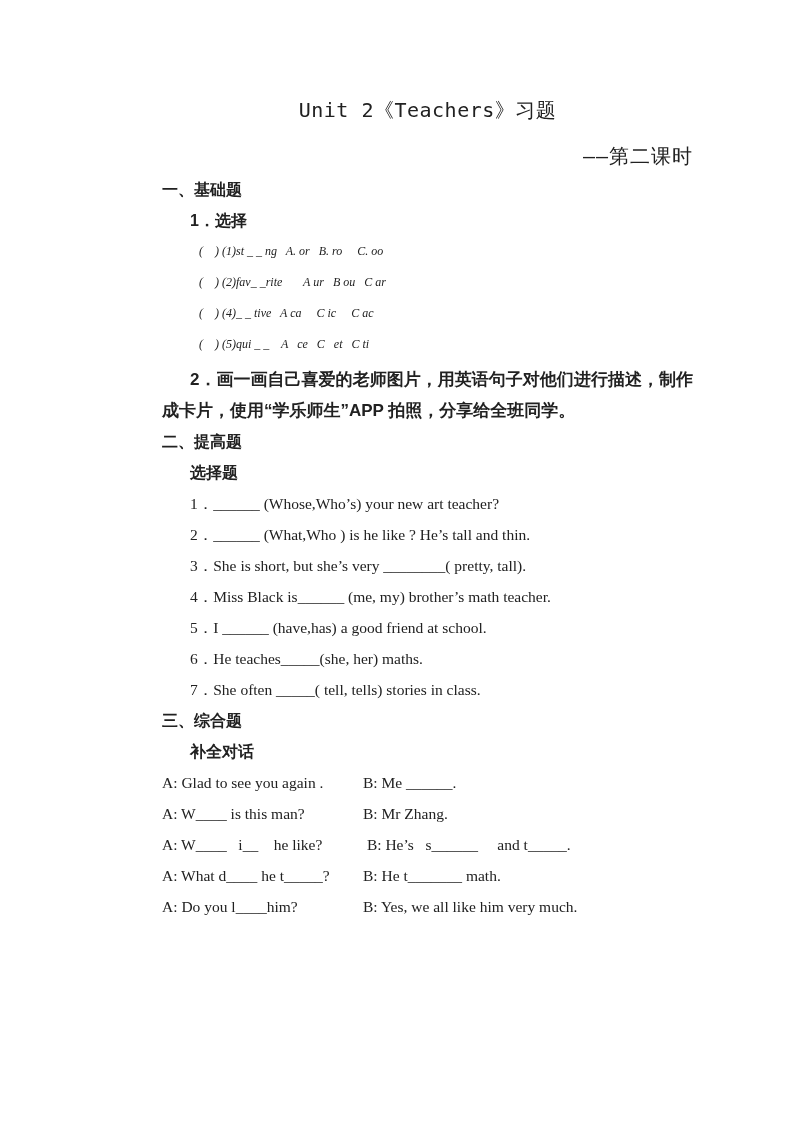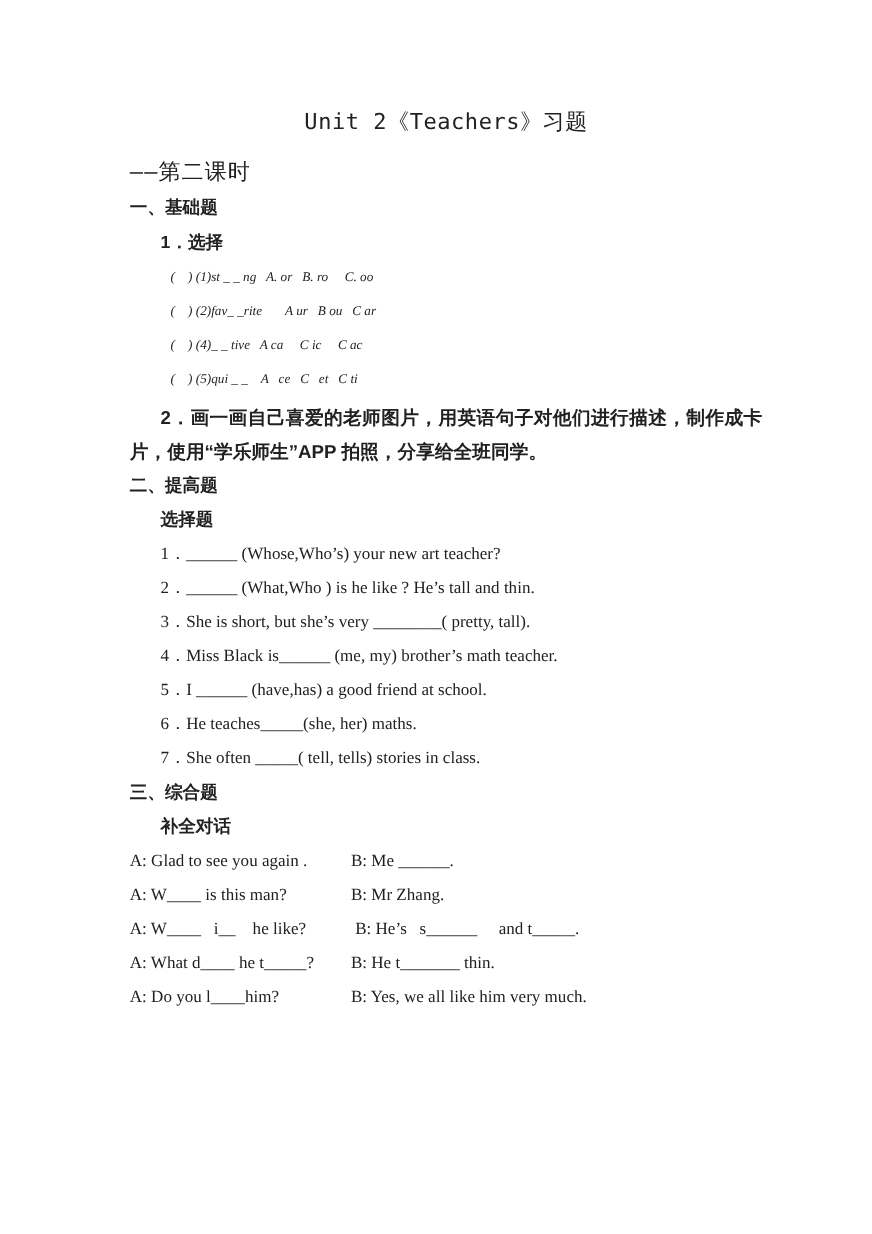--- a/index.html
+++ b/index.html
@@ -1,28 +1,29 @@
 <!DOCTYPE html>
 <html><head>
 <meta charset="utf-8">
 <style>
   html,body{margin:0;padding:0;background:#e8e8e8;}
   .page{
     width:793px;height:1122px;background:#ffffff;color:#212121;
     font-family:"Liberation Serif",serif;overflow:hidden;margin:0 auto;
     box-sizing:border-box;
+    padding-left:44px;
   }
   .content{padding:94px 100px 0 118px;}
   .pre{white-space:pre-wrap;}
   .doc-title{
     text-align:center;font-size:20px;line-height:32px;
     font-family:"DejaVu Sans Mono",monospace;letter-spacing:.5px;
   }
   .doc-subtitle{
-    text-align:left;font-size:20px;line-height:32px;margin-top:14px;
+    text-align:right;font-size:20px;line-height:32px;margin-top:14px;
     font-family:"DejaVu Sans Mono",monospace;letter-spacing:1px;
   }
   .heading{
     font-family:"Liberation Sans",sans-serif;font-weight:700;
     font-size:16px;line-height:31px;
   }
   .mt{margin-top:2px;}
   .indent1{margin-left:28px;}
   .choice-row{
     margin-left:37px;font-size:12px;line-height:31px;font-style:italic;
@@ -81,21 +82,21 @@
     <div class="dialog-row">
       <span class="col-a pre">A: W____ is this man?</span>
       <span class="col-b pre">B: Mr Zhang.</span>
     </div>
     <div class="dialog-row">
       <span class="col-a pre">A: W____   i__    he like?</span>
       <span class="col-b pre"> B: He’s   s______     and t_____.</span>
     </div>
     <div class="dialog-row">
       <span class="col-a pre">A: What d____ he t_____?</span>
-      <span class="col-b pre">B: He t_______ thin.</span>
+      <span class="col-b pre">B: He t_______ math.</span>
     </div>
     <div class="dialog-row">
       <span class="col-a pre">A: Do you l____him?</span>
       <span class="col-b pre">B: Yes, we all like him very much.</span>
     </div>
 
   </div>
 </div>
 
 </body></html>

